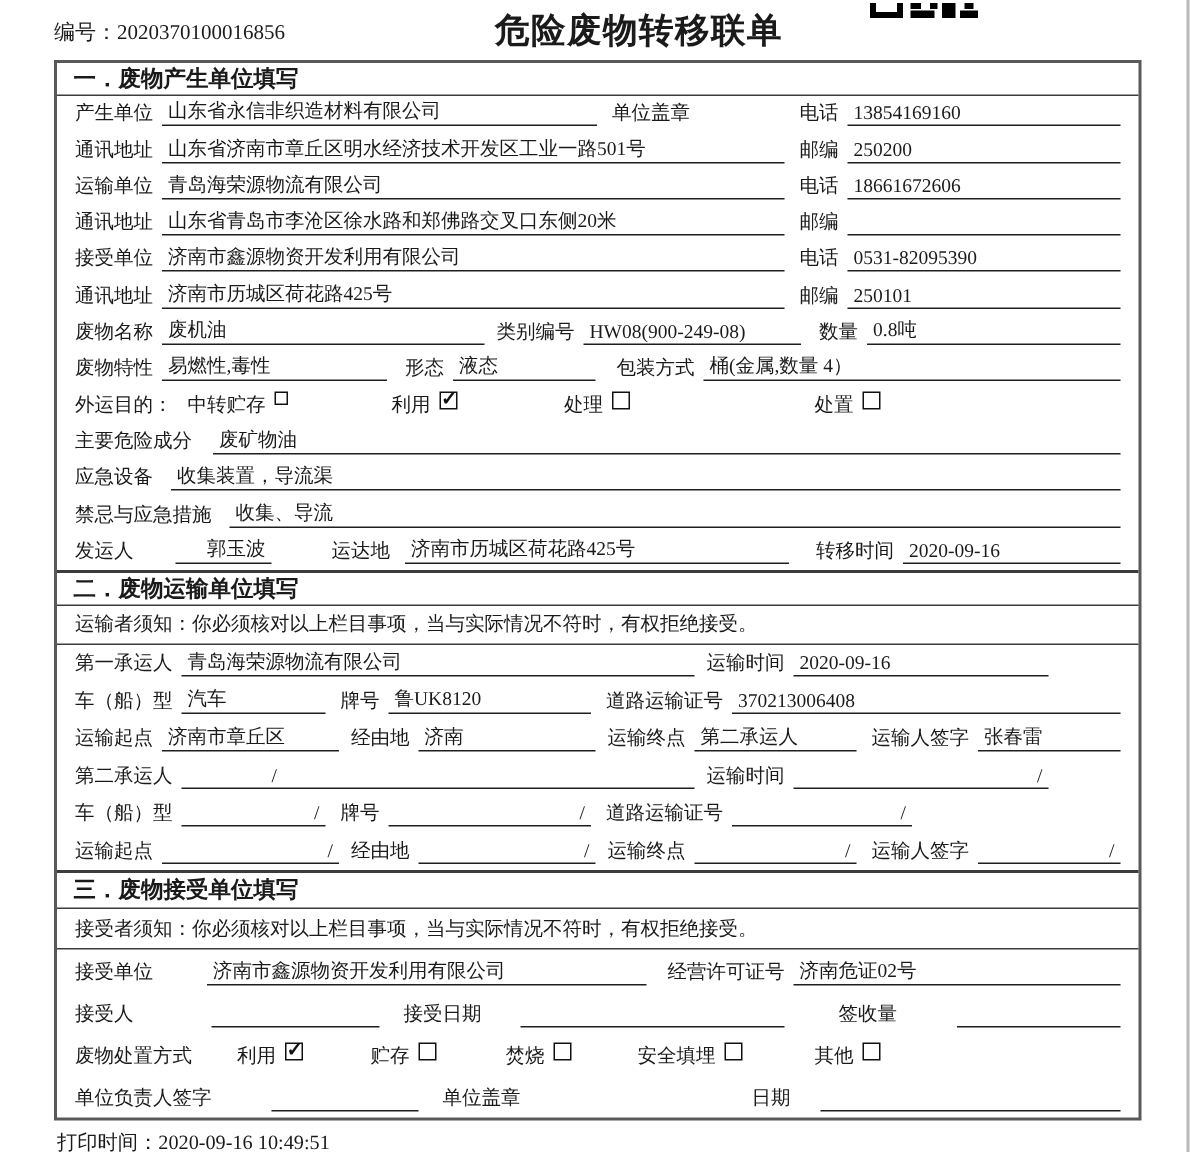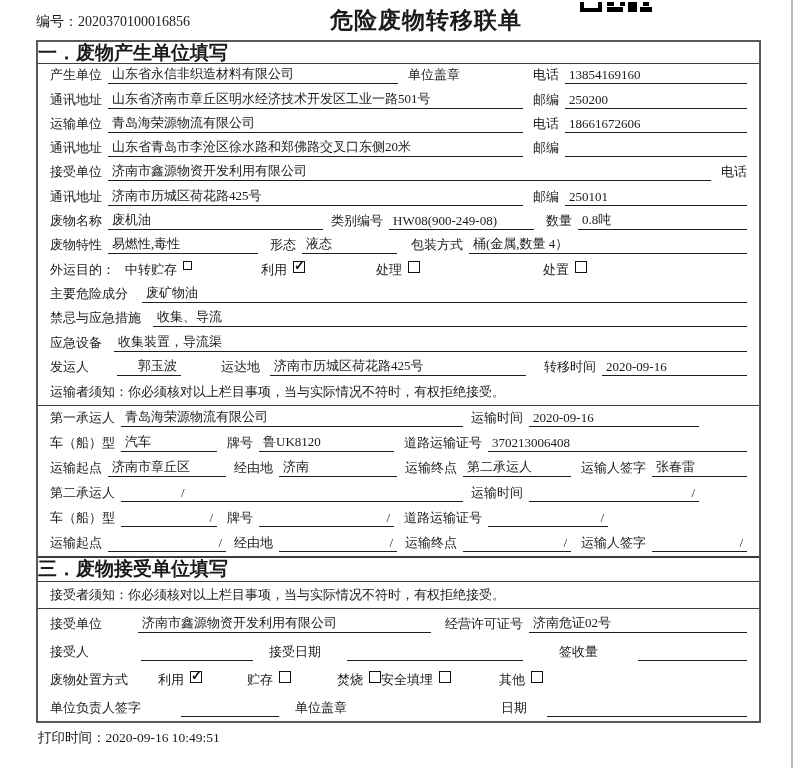--- a/index.html
+++ b/index.html
@@ -10,22 +10,22 @@
 
   .qr-frag { position:absolute; left:580px; top:0; width:72px; height:10px; }
 
   .doc-head { position:relative; height:40px; }
   .doc-no { position:absolute; left:36px; top:13px; font-size:14px; white-space:nowrap; }
   .form-title { position:absolute; left:330px; top:5px; font-size:23px; font-weight:bold;
                 font-family:"Liberation Sans","DejaVu Sans",sans-serif; letter-spacing:1px; white-space:nowrap; }
 
   .form { margin-left:36px; width:725px; border:2px solid #595959; background:#fff; }
 
-  .sec-title { font-family:"Liberation Sans","DejaVu Sans",sans-serif; font-weight:bold; font-size:19px;
-               padding-left:0; display:flex; align-items:center; border-bottom:1.5px solid #3c3c3c; }
+  .sec-title { font-family:"Liberation Sans","DejaVu Sans",sans-serif; font-weight:bold; font-size:15px;
+               padding-left:11px; display:flex; align-items:center; border-bottom:1.5px solid #3c3c3c; }
   .sec-title.mid { border-top:2px solid #3c3c3c; }
   .h22{height:22px}.h24{height:24px}.h26{height:26px}
 
   .notice { display:flex; align-items:center; padding-left:12px; border-bottom:1.5px solid #3c3c3c; }
 
   .row { display:flex; align-items:flex-end; padding:0 12px 4px 12px; }
   .r243{height:24.3px}.r25{height:25px}.r28{height:28px}
   .lb { white-space:nowrap; flex:none; }
   .vl { display:inline-block; border-bottom:1px solid #1f1f1f; min-height:17px; padding:0 4px;
         margin-left:6px; white-space:nowrap; flex:none; }
@@ -95,20 +95,21 @@
     <span class="lb">通讯地址</span>
     <span class="vl fx">山东省青岛市李沧区徐水路和郑佛路交叉口东侧20米</span>
     <span class="lb" style="margin-left:10px">邮编</span>
     <span class="vl" style="width:182px"></span>
   </div>
 
   <div class="row r243">
     <span class="lb">接受单位</span>
     <span class="vl fx">济南市鑫源物资开发利用有限公司</span>
     <span class="lb" style="margin-left:10px">电话</span>
+    <span class="vl" style="width:182px">0531-82095390</span>
   </div>
 
   <div class="row r243">
     <span class="lb">通讯地址</span>
     <span class="vl fx">济南市历城区荷花路425号</span>
     <span class="lb" style="margin-left:10px">邮编</span>
     <span class="vl" style="width:182px">250101</span>
   </div>
 
   <div class="row r243">
@@ -148,38 +149,39 @@
       <span class="cb"></span>
     </span>
   </div>
 
   <div class="row r243">
     <span class="lb">主要危险成分</span>
     <span class="vl fx" style="margin-left:14px">废矿物油</span>
   </div>
 
   <div class="row r243">
+    <span class="lb">应急设备</span>
+    <span class="vl fx" style="margin-left:12px">收集装置，导流渠</span>
+  </div>
+
+  <div class="row r243">
     <span class="lb">禁忌与应急措施</span>
     <span class="vl fx" style="margin-left:12px">收集、导流</span>
-  </div>
-
-  <div class="row r243">
-    <span class="lb">应急设备</span>
-    <span class="vl fx" style="margin-left:12px">收集装置，导流渠</span>
   </div>
 
   <div class="row r243">
     <span class="lb">发运人</span>
     <span class="vl ctr" style="margin-left:28px;width:64px">郭玉波</span>
     <span class="lb" style="margin-left:40px">运达地</span>
     <span class="vl" style="margin-left:10px;width:256px">济南市历城区荷花路425号</span>
     <span class="lb" style="margin-left:18px">转移时间</span>
     <span class="vl fx">2020-09-16</span>
   </div>
 
+  <div class="sec-title mid h24">二．废物运输单位填写</div>
   <div class="notice h26">运输者须知：你必须核对以上栏目事项，当与实际情况不符时，有权拒绝接受。</div>
 
   <div class="row r25">
     <span class="lb">第一承运人</span>
     <span class="vl fx">青岛海荣源物流有限公司</span>
     <span class="lb" style="margin-left:8px">运输时间</span>
     <span class="vl" style="width:170px;margin-right:48px">2020-09-16</span>
   </div>
 
   <div class="row r25">
@@ -255,21 +257,21 @@
       <span class="cb checked"></span>
     </span>
     <span class="opt" style="margin-left:45px">
       <span>贮存</span>
       <span class="cb"></span>
     </span>
     <span class="opt" style="margin-left:46px">
       <span>焚烧</span>
       <span class="cb"></span>
     </span>
-    <span class="opt" style="">
+    <span class="opt" style="margin-left:44px">
       <span>安全填埋</span>
       <span class="cb"></span>
     </span>
     <span class="opt" style="margin-left:48px">
       <span>其他</span>
       <span class="cb"></span>
     </span>
   </div>
 
   <div class="row r28">

